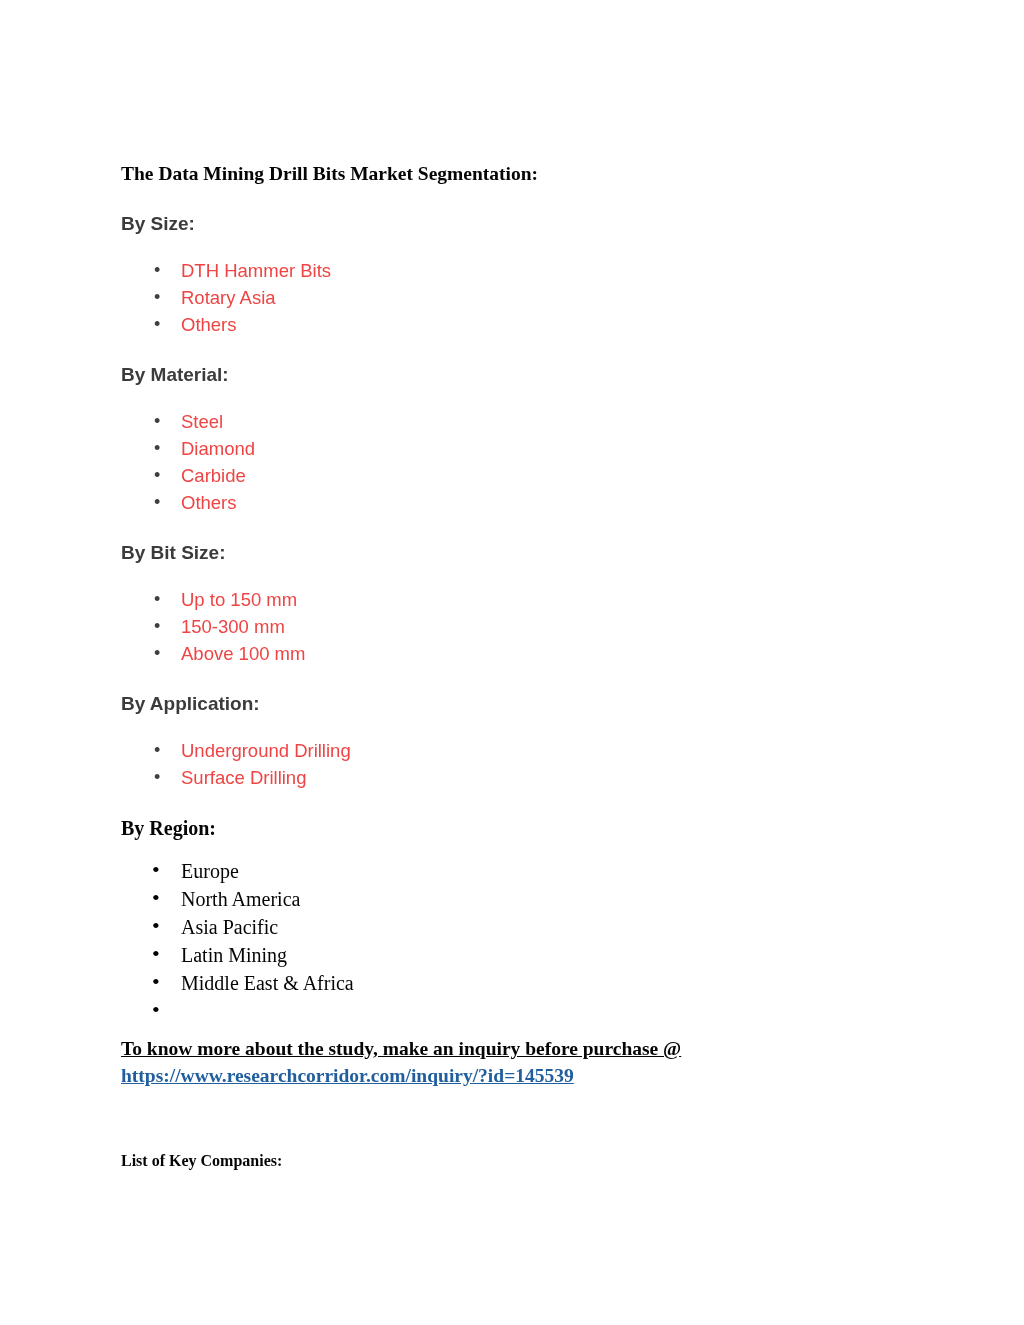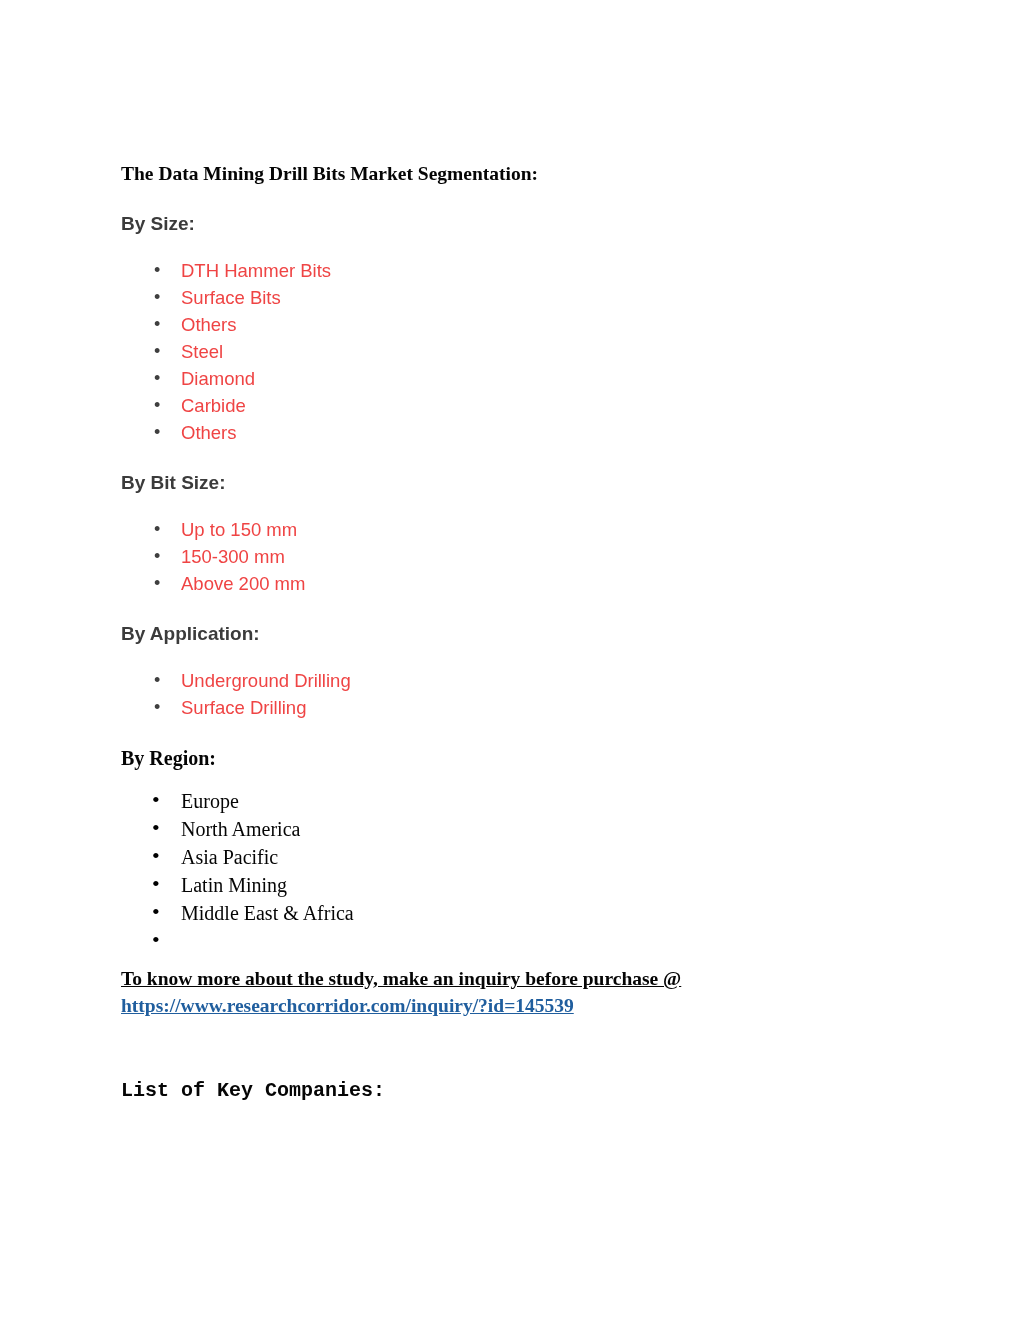--- a/index.html
+++ b/index.html
@@ -93,59 +93,60 @@
   .inquiry-link {
     display: inline-block;
     font-family: "Liberation Serif", serif;
     font-weight: 700;
     font-size: 19.5px;
     line-height: 27px;
     text-decoration: underline;
     cursor: pointer;
   }
   .companies-heading {
-    font-family: Liberation Mono, monospace;
+    font-family: Liberation Serif, serif;
     font-weight: 700;
-    font-size: 20px;
+    font-size: 16px;
     line-height: 27px;
     color: #050505;
     margin: 58px 0 0 0;
   }
 </style>
 </head>
 <body>
 
 <div class="page">
 
   <h1 class="title">The Data Mining Drill Bits Market Segmentation:</h1>
 
   <div>
     <h2 class="h-sans">By Size:</h2>
     <ul class="bullets sans">
       <li>DTH Hammer Bits</li>
-      <li>Surface Bits</li>
+      <li>Rotary Asia</li>
       <li>Others</li>
     </ul>
   </div>
 
   <div>
+    <h2 class="h-sans">By Material:</h2>
     <ul class="bullets sans">
       <li>Steel</li>
       <li>Diamond</li>
       <li>Carbide</li>
       <li>Others</li>
     </ul>
   </div>
 
   <div>
     <h2 class="h-sans">By Bit Size:</h2>
     <ul class="bullets sans">
       <li>Up to 150 mm</li>
       <li>150-300 mm</li>
-      <li>Above 200 mm</li>
+      <li>Above 100 mm</li>
     </ul>
   </div>
 
   <div>
     <h2 class="h-sans">By Application:</h2>
     <ul class="bullets sans">
       <li>Underground Drilling</li>
       <li>Surface Drilling</li>
     </ul>
   </div>

